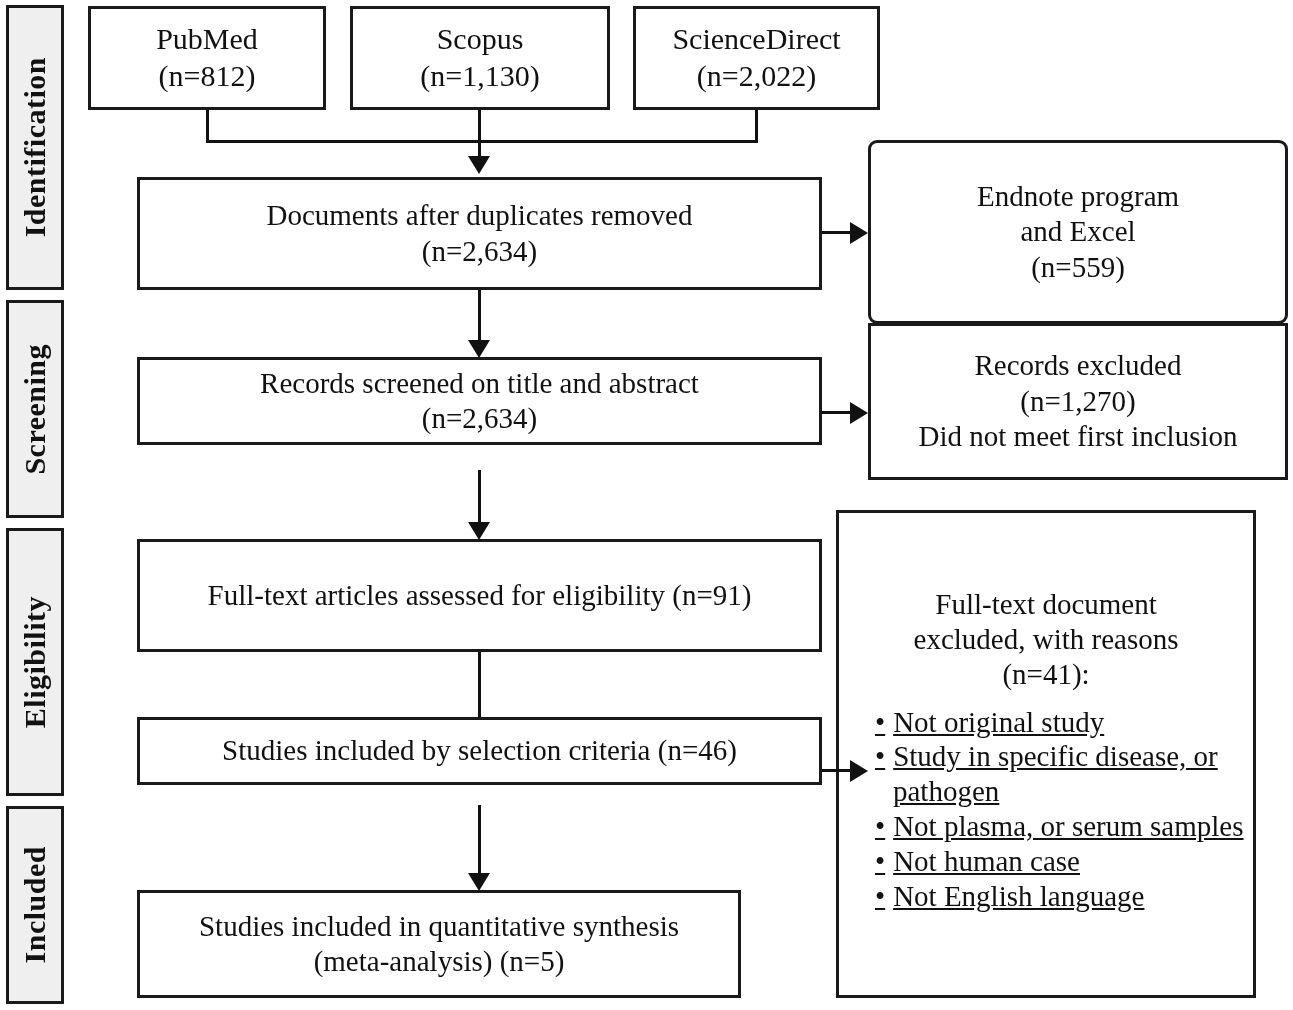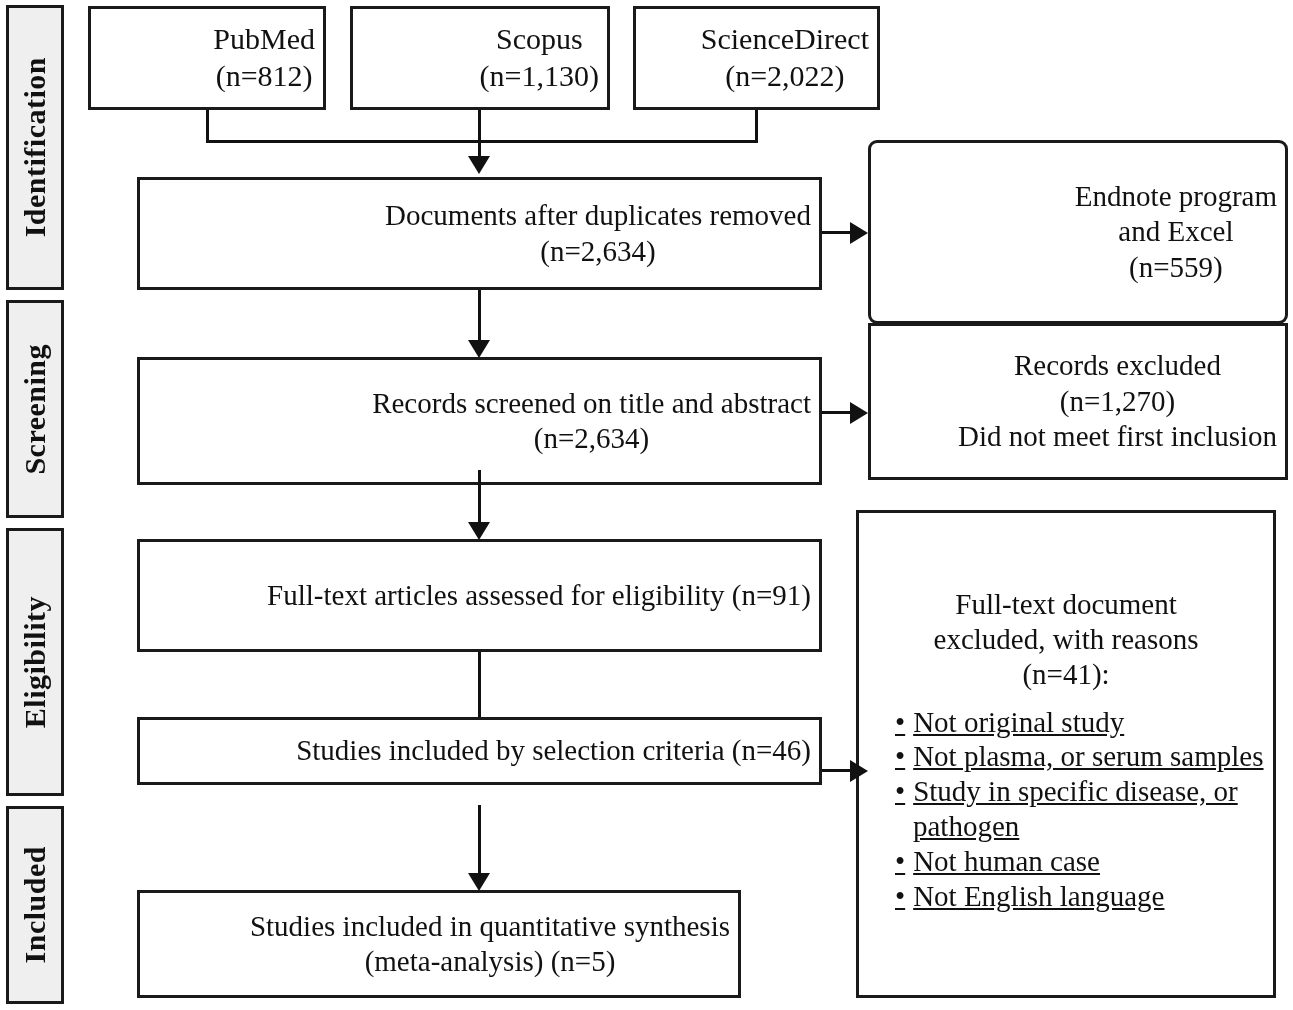--- a/index.html
+++ b/index.html
@@ -36,21 +36,21 @@
   }
 
   
   .box{
     position:absolute;
     background:#ffffff;
     border:3px solid #1a1a1a;
     box-sizing:border-box;
     display:flex;
     align-items:center;
-    justify-content:flex-end;
+    justify-content:center;
     text-align:center;
   }
   .box .box-text{
     font-size:29px;
     line-height:1.22;
     padding:0 8px;
   }
   .box.src .box-text{font-size:30px;}
 
   
@@ -166,21 +166,21 @@
     <div class="box-text">
       <span>Endnote program</span><br>
       <span>and Excel</span><br>
       <span>(n=559)</span>
     </div>
   </div>
 
   <div class="vline" style="left:478px; top:290px; height:54px;"></div>
   <div class="arrow-down" style="left:468px; top:340px;"></div>
 
-  <div class="box" style="left:137px; top:357px; width:685px; height:128px;">
+  <div class="box" style="left:137px; top:357px; width:685px; height:88px;">
     <div class="box-text">
       <span>Records screened on title and abstract</span><br>
       <span>(n=2,634)</span>
     </div>
   </div>
 
   <div class="hline" style="left:822px; top:411px; width:32px;"></div>
   <div class="arrow-right" style="left:850px; top:402px;"></div>
 
   <div class="box" style="left:868px; top:323px; width:420px; height:157px;">
@@ -193,30 +193,30 @@
 
   <div class="vline" style="left:478px; top:470px; height:56px;"></div>
   <div class="arrow-down" style="left:468px; top:522px;"></div>
 
   <div class="box" style="left:137px; top:539px; width:685px; height:113px;">
     <div class="box-text">
       <span>Full-text articles assessed for eligibility (n=91)</span>
     </div>
   </div>
 
-  <div class="box stacked" style="left:856px; top:510px; width:420px; height:488px; padding:10px 0 6px 0;">
+  <div class="box stacked" style="left:836px; top:510px; width:420px; height:488px; padding:10px 0 6px 0;">
     <div class="head">
       <span>Full-text document</span><br>
       <span>excluded, with reasons</span><br>
       <span>(n=41):</span>
     </div>
     <ul class="bullets">
       <li>Not original study</li>
+      <li>Study in specific disease, or pathogen</li>
       <li>Not plasma, or serum samples</li>
-      <li>Study in specific disease, or pathogen</li>
       <li>Not human case</li>
       <li>Not English language</li>
     </ul>
   </div>
 
   <div class="vline" style="left:478px; top:652px; height:72px;"></div>
   <div class="arrow-down" style="left:468px; top:720px;"></div>
 
   <div class="box" style="left:137px; top:717px; width:685px; height:68px;">
     <div class="box-text">

